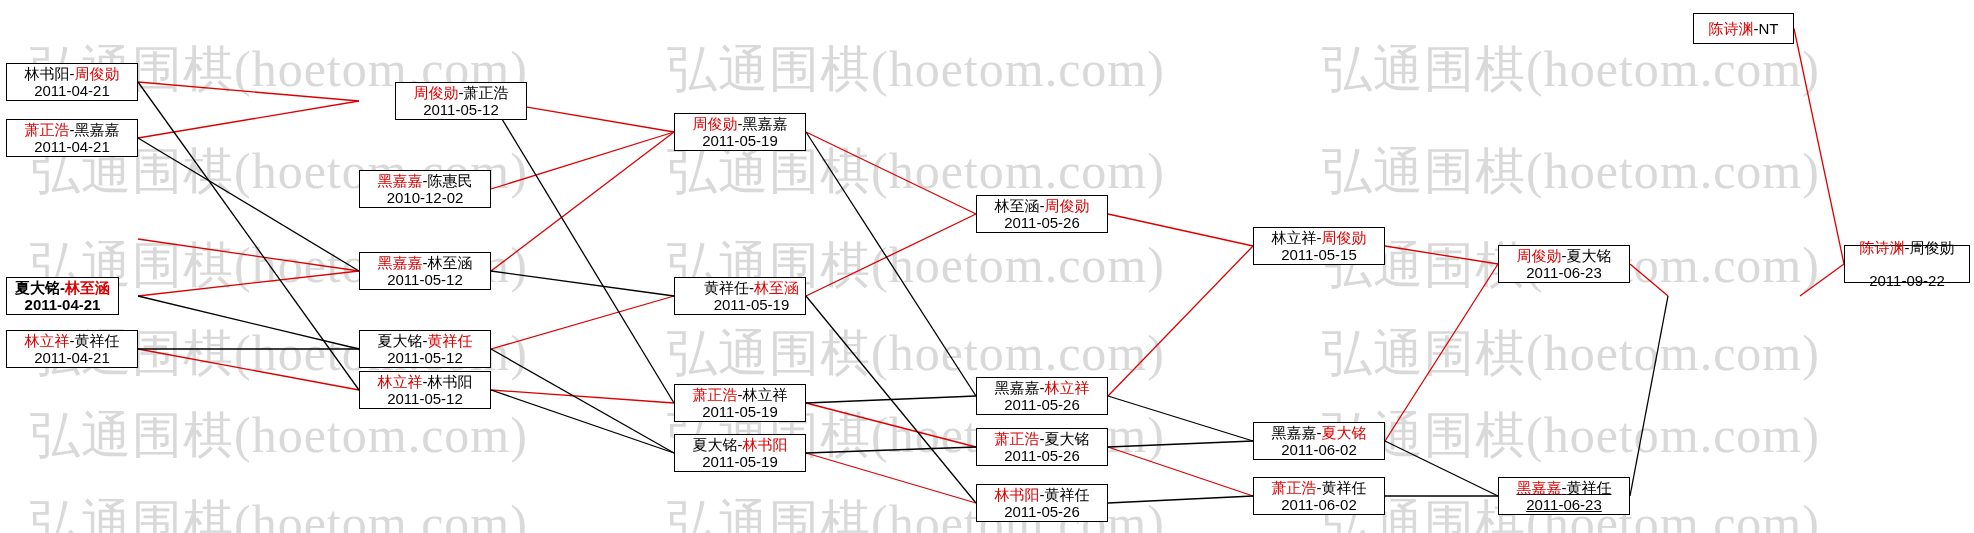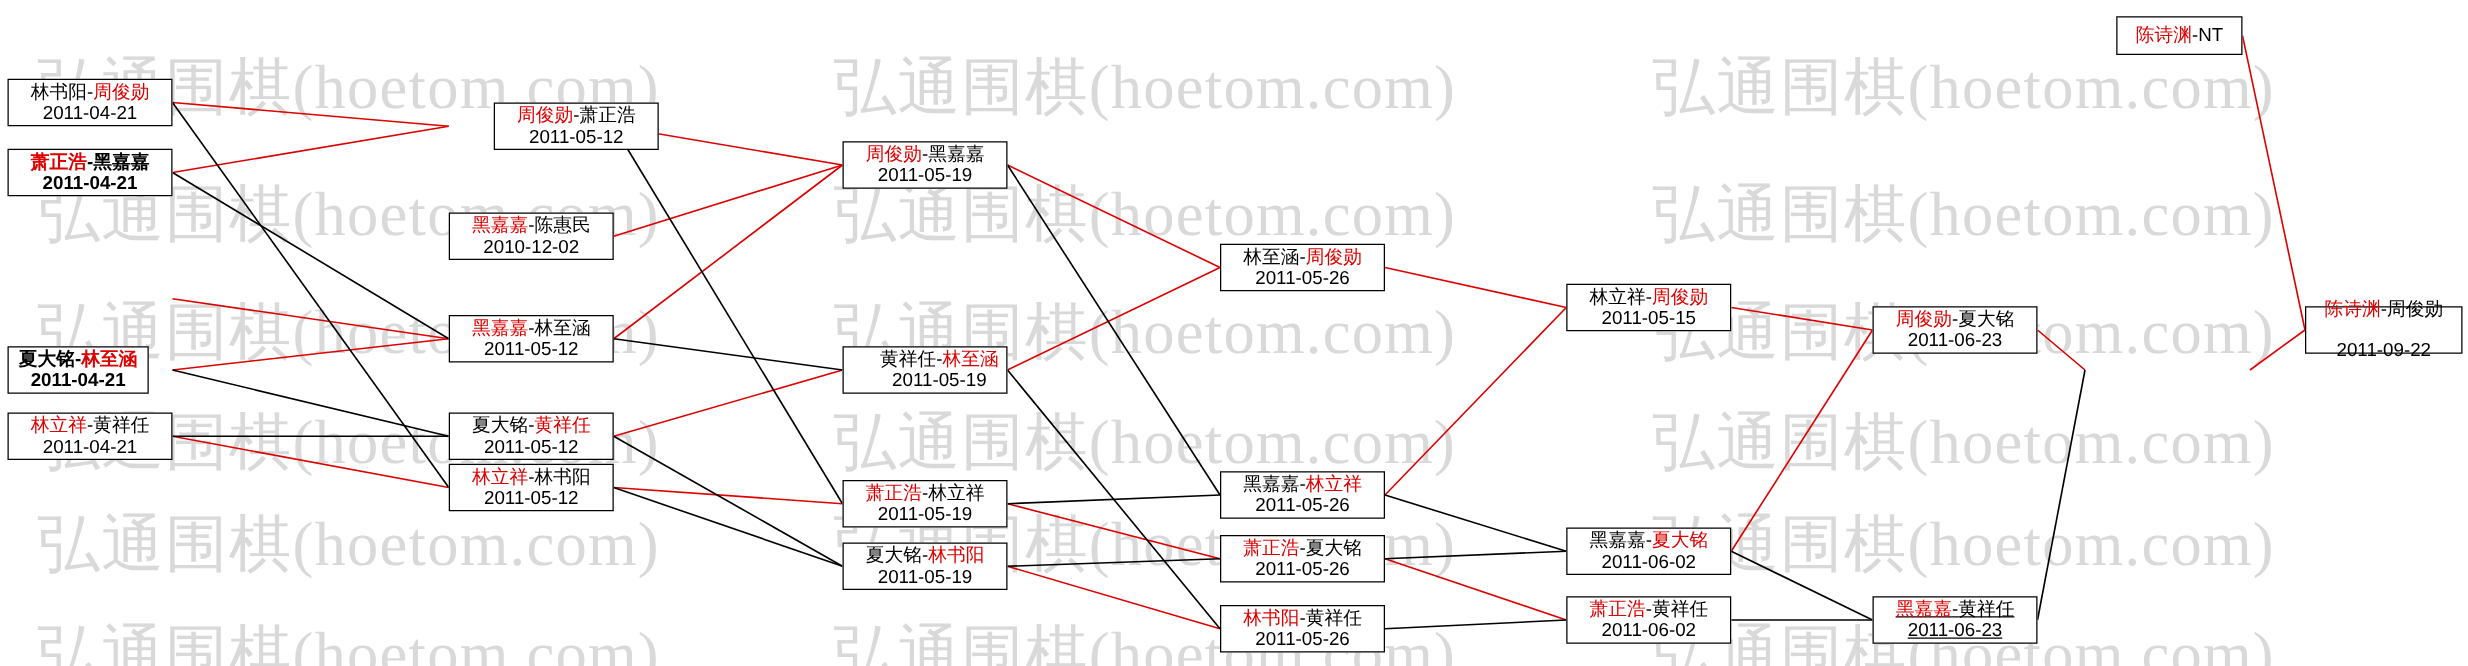--- a/index.html
+++ b/index.html
@@ -85,21 +85,21 @@
       <line x1="1630" y1="264" x2="1668" y2="296" stroke="#dd0000" stroke-width="1.3"></line>
       <line x1="1630" y1="496" x2="1668" y2="296" stroke="#000000" stroke-width="1.3"></line>
       <line x1="1800" y1="296" x2="1844" y2="264" stroke="#dd0000" stroke-width="1.3"></line>
       <line x1="1794" y1="28.5" x2="1844" y2="264" stroke="#dd0000" stroke-width="1.3"></line>
     </svg>
   <div id="boxes">
       <div class="match" style="left: 6px; top: 63px; width: 132px; height: 38px;">
         <div class="players"><span style="color: rgb(0, 0, 0);">林书阳</span><span style="color: rgb(0, 0, 0);">-</span><span style="color: rgb(221, 0, 0);">周俊勋</span></div>
         <div class="date">2011-04-21</div>
       </div>
-      <div class="match" style="left: 6px; top: 119px; width: 132px; height: 38px; font-weight: bold;">
+      <div class="match" style="left: 6px; top: 119px; width: 132px; height: 38px;">
         <div class="players"><span style="color: rgb(221, 0, 0);">萧正浩</span><span style="color: rgb(0, 0, 0);">-</span><span style="color: rgb(0, 0, 0);">黑嘉嘉</span></div>
         <div class="date">2011-04-21</div>
       </div>
       <div class="match" style="left: 6px; top: 277px; width: 113px; height: 38px; font-weight: bold;">
         <div class="players"><span style="color: rgb(0, 0, 0);">夏大铭</span><span style="color: rgb(0, 0, 0);">-</span><span style="color: rgb(221, 0, 0);">林至涵</span></div>
         <div class="date">2011-04-21</div>
       </div>
       <div class="match" style="left: 6px; top: 330px; width: 132px; height: 38px;">
         <div class="players"><span style="color: rgb(221, 0, 0);">林立祥</span><span style="color: rgb(0, 0, 0);">-</span><span style="color: rgb(0, 0, 0);">黄祥任</span></div>
         <div class="date">2011-04-21</div>

